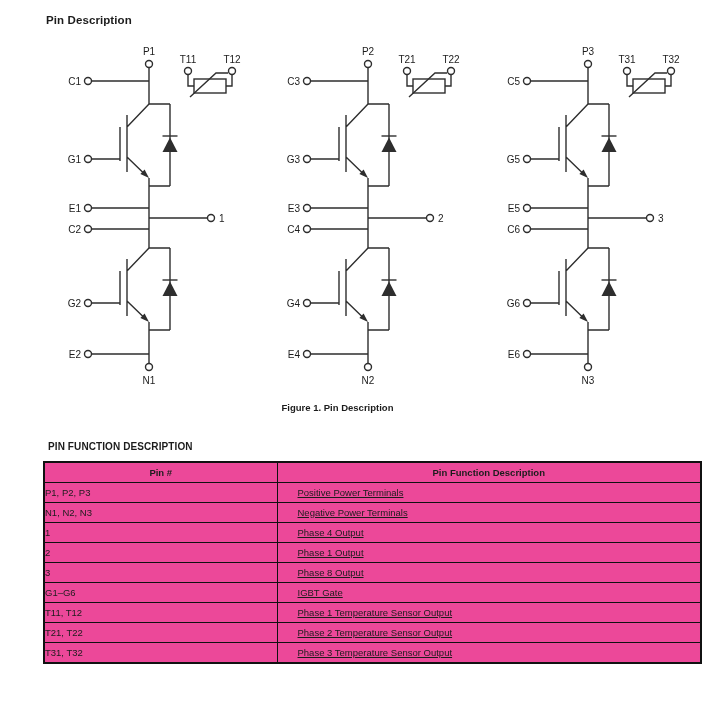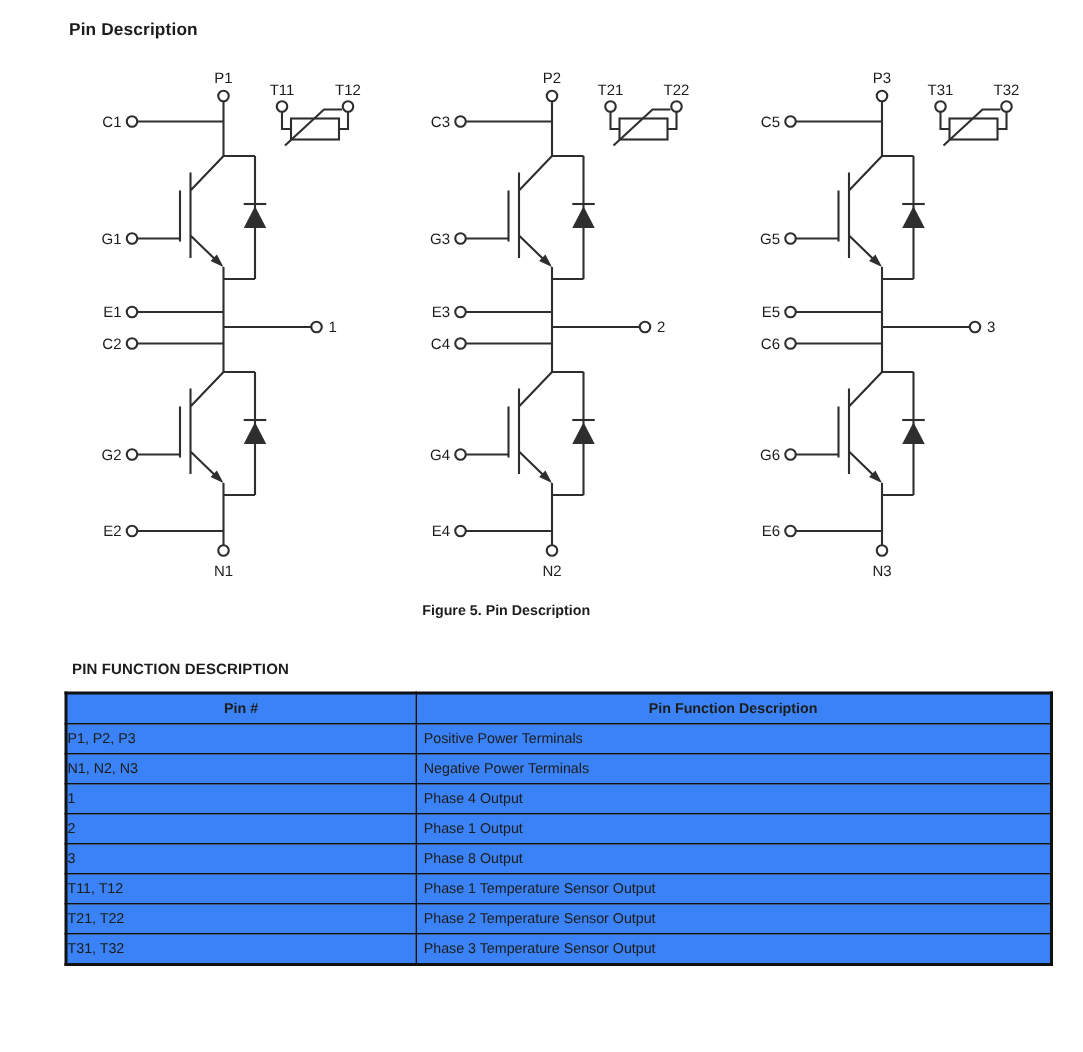--- a/index.html
+++ b/index.html
@@ -80,25 +80,25 @@
     font-size: 9.5px;
   }
   table.pin-table col.c1 { width: 233px; }
   table.pin-table col.c2 { width: 424px; }
   table.pin-table th, table.pin-table td {
     border: 1.5px solid #111111;
     height: 19px;
     padding: 0;
     line-height: 1;
     vertical-align: middle;
-    background: #3b82f6;
+    background: #ec4899;
   }
   table.pin-table th { font-weight: bold; text-align: center; }
   table.pin-table td.pin-num { }
-  table.pin-table td.pin-fn { text-align: left; padding-left: 5px; }
+  table.pin-table td.pin-fn { text-align: left; padding-left: 20px; text-decoration: underline; }
 </style>
 </head>
 <body>
 
 <div class="page">
 
   <div class="doc-title">Pin Description</div>
 
   <svg class="schematic" width="722" height="400" viewBox="0 0 722 400" xmlns="http://www.w3.org/2000/svg">
     <defs>
@@ -186,21 +186,21 @@
       <text class="end" x="-68" y="232.5">C6</text>
       <text class="end" x="-68" y="306.5">G6</text>
       <text class="end" x="-68" y="357.5">E6</text>
       <text class="mid" x="0" y="384">N3</text>
       <text x="70" y="221.5">3</text>
       <text class="mid" x="39" y="63">T31</text>
       <text class="mid" x="83" y="63">T32</text>
     </g>
   </svg>
 
-  <div class="fig-caption">Figure 5. Pin Description</div>
+  <div class="fig-caption">Figure 1. Pin Description</div>
 
   <div class="table-title">PIN FUNCTION DESCRIPTION</div>
 
   <table class="pin-table">
     <colgroup>
         <col class="c1">
         <col class="c2">
       </colgroup>
     <thead>
       <tr>
@@ -223,20 +223,24 @@
       </tr>
       <tr>
         <td class="pin-num">2</td>
         <td class="pin-fn">Phase 1 Output</td>
       </tr>
       <tr>
         <td class="pin-num">3</td>
         <td class="pin-fn">Phase 8 Output</td>
       </tr>
       <tr>
+        <td class="pin-num">G1–G6</td>
+        <td class="pin-fn">IGBT Gate</td>
+      </tr>
+      <tr>
         <td class="pin-num">T11, T12</td>
         <td class="pin-fn">Phase 1 Temperature Sensor Output</td>
       </tr>
       <tr>
         <td class="pin-num">T21, T22</td>
         <td class="pin-fn">Phase 2 Temperature Sensor Output</td>
       </tr>
       <tr>
         <td class="pin-num">T31, T32</td>
         <td class="pin-fn">Phase 3 Temperature Sensor Output</td>

